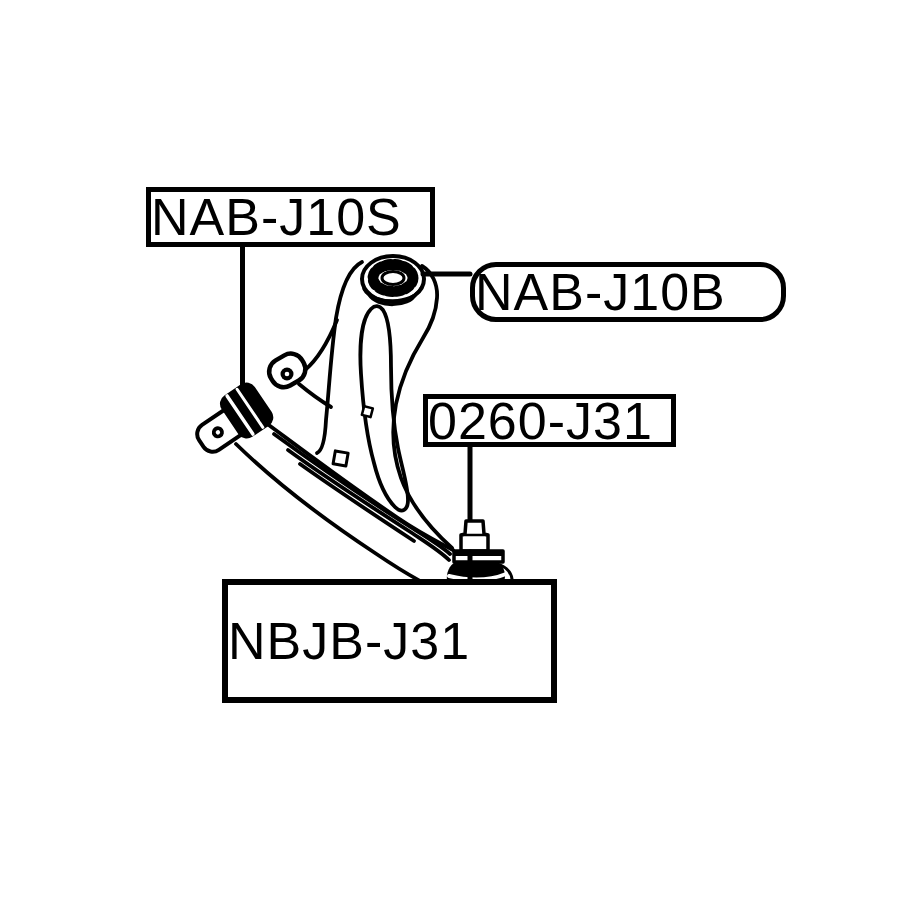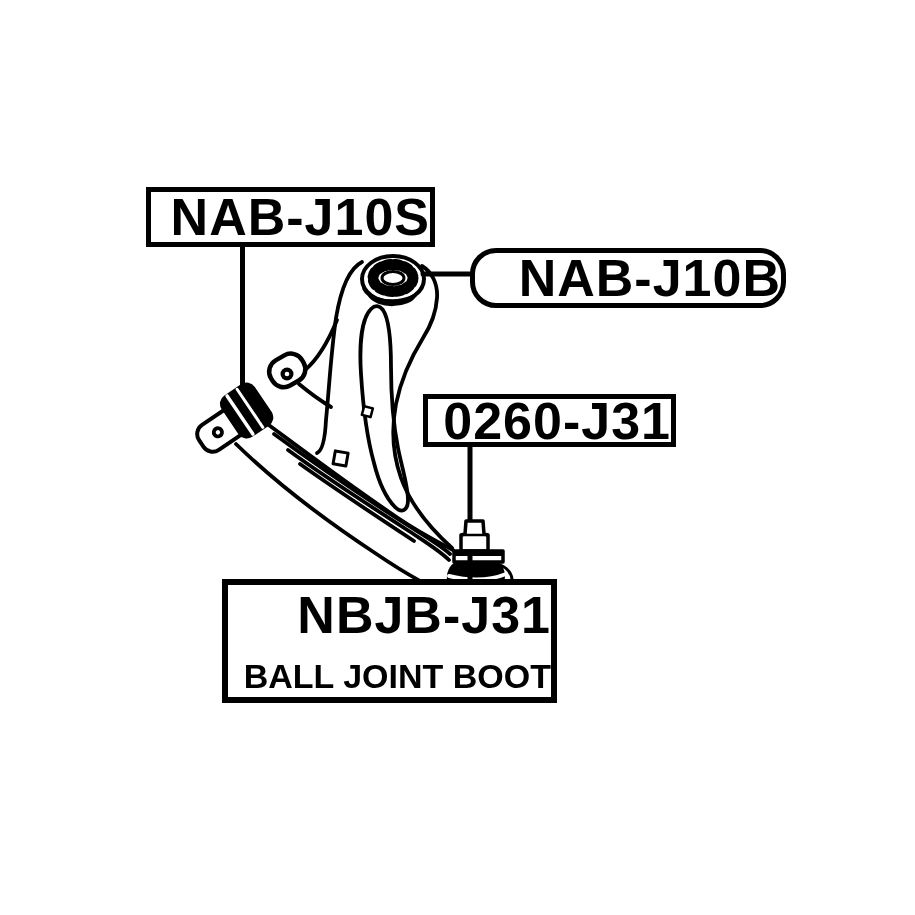--- a/index.html
+++ b/index.html
@@ -11,33 +11,33 @@
     font-family: "Liberation Sans", sans-serif;
     overflow: hidden;
   }
   .stage svg { position: absolute; left: 0; top: 0; }
   .part-box {
     position: absolute;
     box-sizing: border-box;
     background: #ffffff;
     border: 5px solid #000000;
     display: flex;
-    align-items: flex-end;
+    align-items: flex-start;
     justify-content: center;
     flex-direction: column;
     color: #000000;
-    font-weight: bold;
+    font-weight: normal;
     text-align: center;
     line-height: 1.0;
     white-space: nowrap;
   }
   .part-number  { font-size: 52px; letter-spacing: 1px; }
   .part-caption { font-size: 34px; letter-spacing: 0px; margin-top: 4px; }
   #box-nab-j10s { left: 146px; top: 187px; width: 289px; height: 60px; }
-  #box-nab-j10b { left: 470px; top: 248px; width: 316px; height: 60px; border-radius: 26px; }
+  #box-nab-j10b { left: 470px; top: 262px; width: 316px; height: 60px; border-radius: 26px; }
   #box-0220-j31 { left: 423px; top: 394px; width: 253px; height: 53px; }
   #box-nbjb-j31 { left: 222px; top: 579px; width: 335px; height: 124px; border-width: 6px; gap: 14px; }
 </style>
 </head>
 <body>
 
 <div class="stage">
 
   <svg width="915" height="915" viewBox="0 0 915 915">
     <g stroke="#000000" fill="none" stroke-width="3.8" stroke-linecap="round" stroke-linejoin="round">
@@ -114,16 +114,15 @@
   <div class="part-box" id="box-nab-j10b">
     <span class="part-number">NAB-J10B</span>
   </div>
 
   <div class="part-box" id="box-0220-j31">
     <span class="part-number">0260-J31</span>
   </div>
 
   <div class="part-box" id="box-nbjb-j31">
     <span class="part-number">NBJB-J31</span>
-    <span class="part-caption">BALL JOINT BOOT</span>
   </div>
 
 </div>
 
 </body></html>

